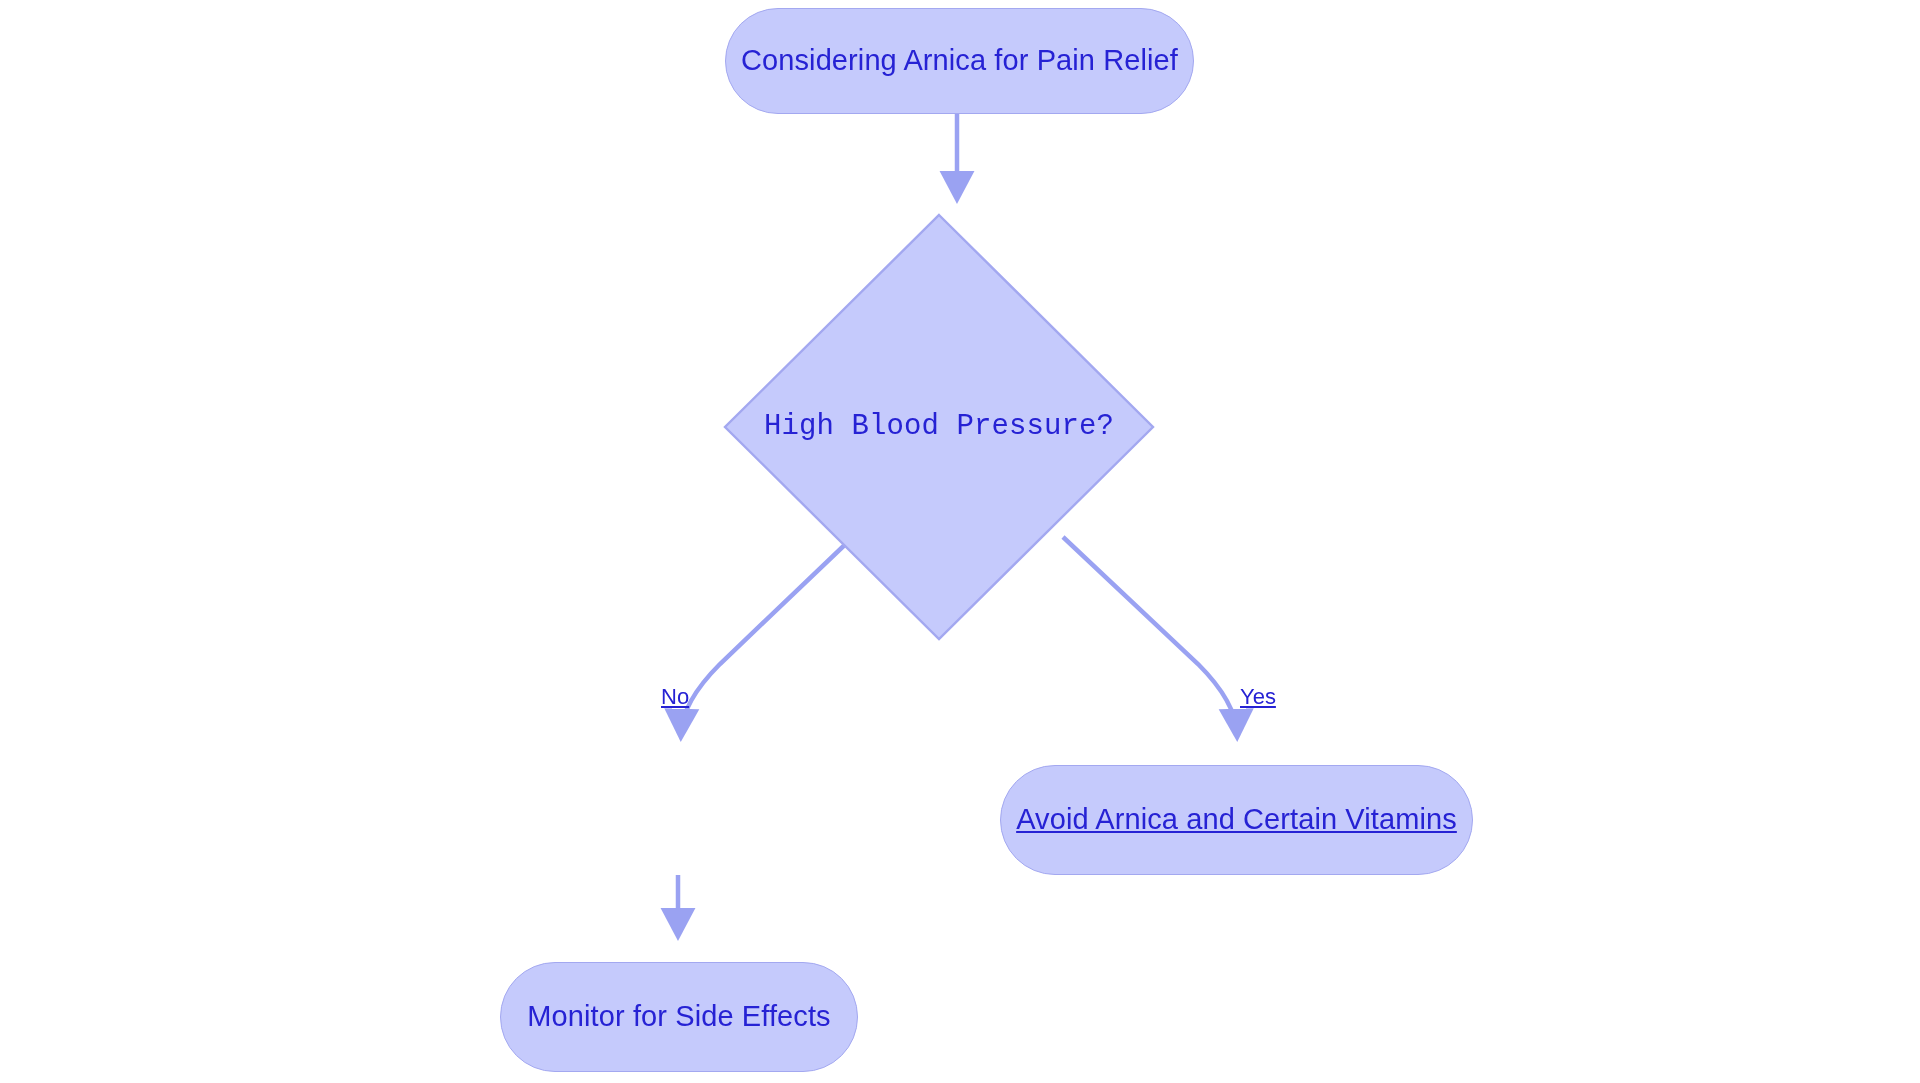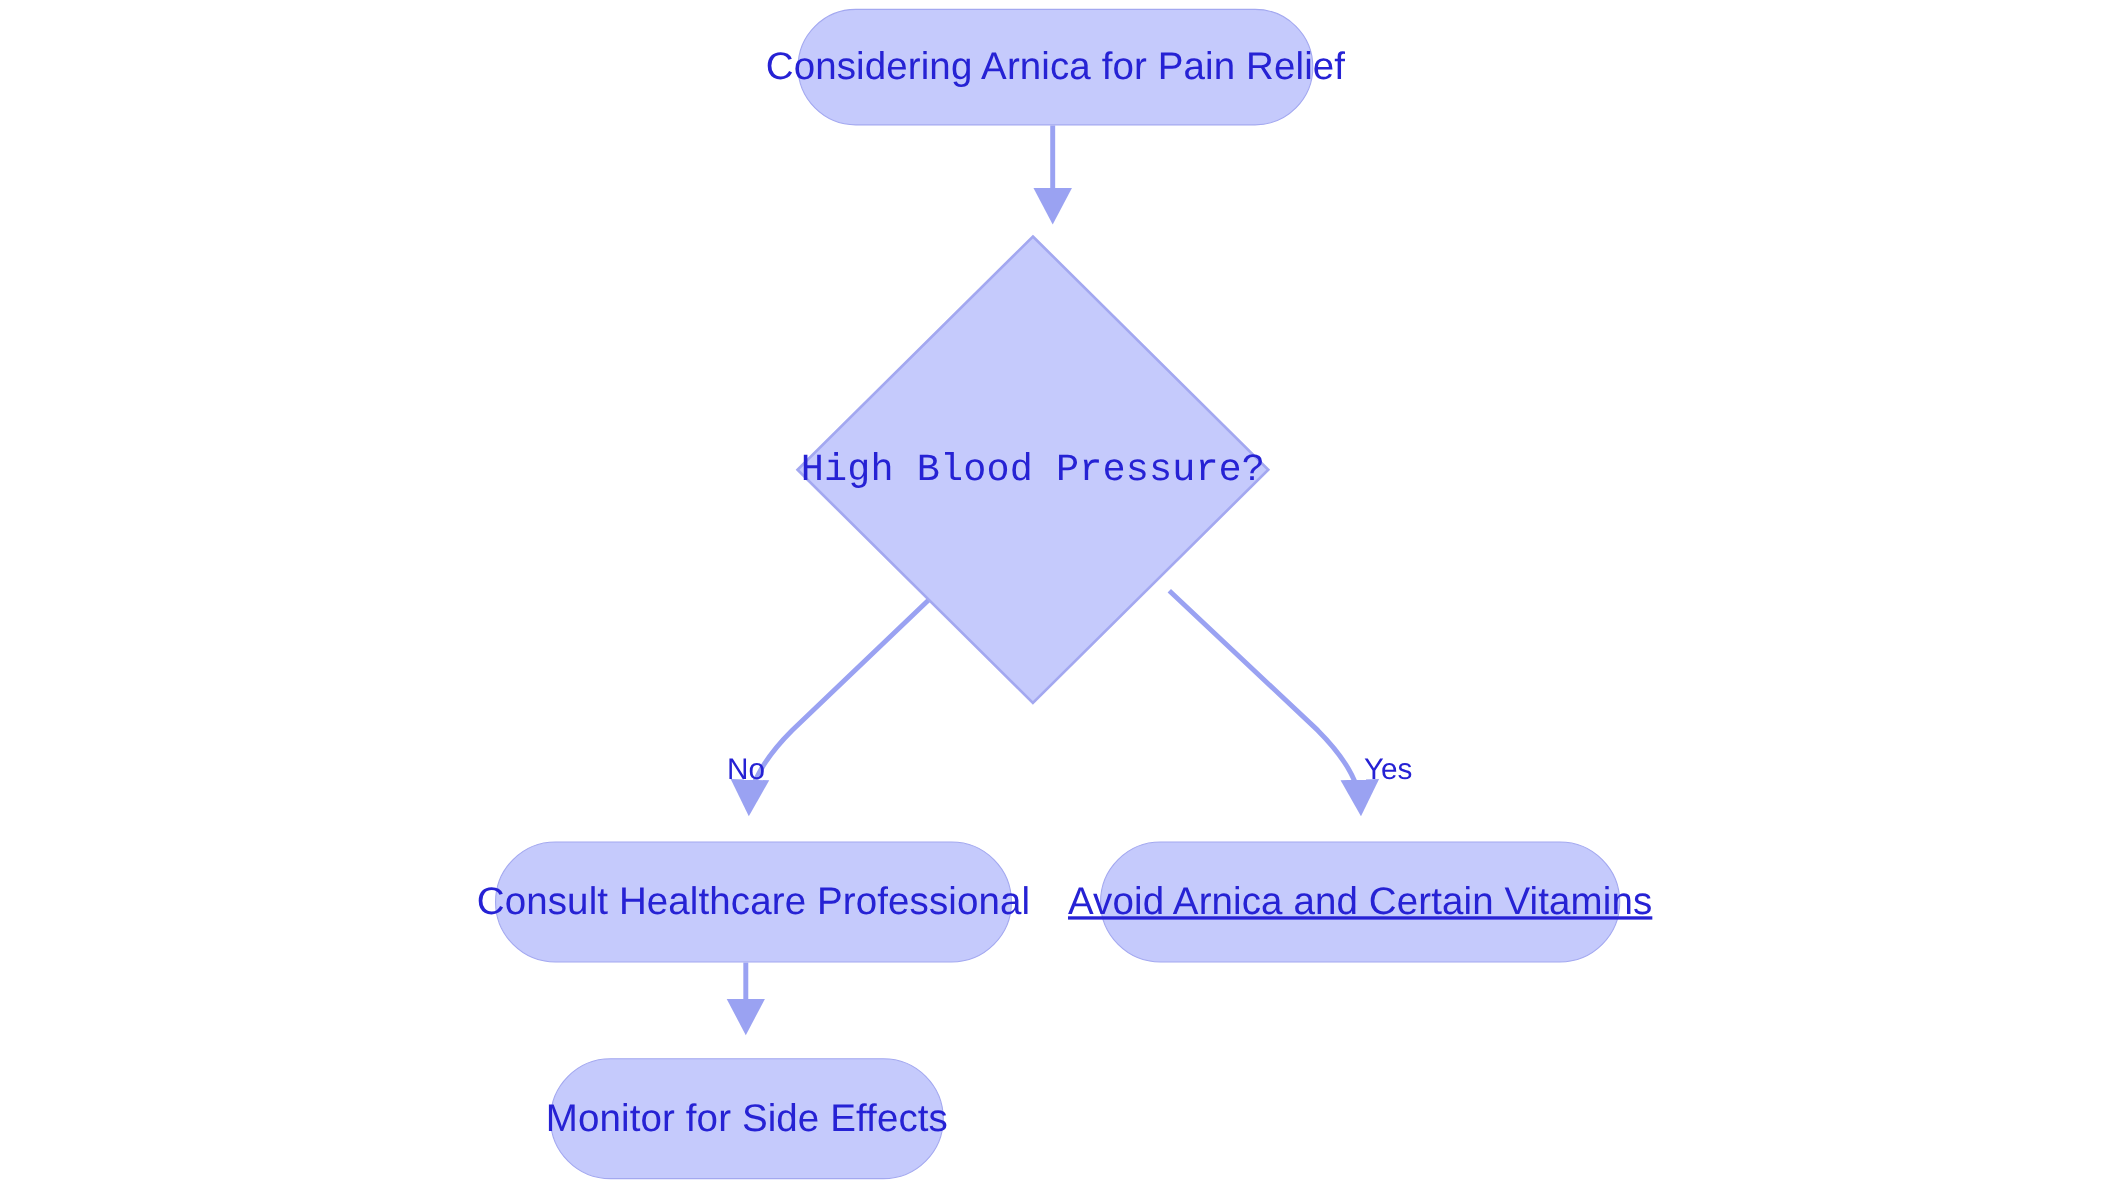--- a/index.html
+++ b/index.html
@@ -26,21 +26,21 @@
     height: 1083px;
   }
   .node {
     position: absolute;
     box-sizing: border-box;
     display: flex;
     align-items: center;
     justify-content: center;
     text-align: center;
     color: #2622d4;
-    font-size: 35px;
+    font-size: 29px;
     line-height: 1.15;
     letter-spacing: 0.1px;
     white-space: nowrap;
   }
   .node.process {
     background: #c5cafc;
     border: 1.6px solid #a3a8f0;
     border-radius: 56px;
   }
   .node.decision {
@@ -54,24 +54,25 @@
     width: 100%;
     height: 100%;
   }
   .decision-label {
     position: relative;
     z-index: 2;
   }
   .edge-label {
     position: absolute;
     color: #2622d4;
-    font-size: 27px;
+    font-size: 22px;
     line-height: 1;
     white-space: nowrap;
     background: transparent;
+    text-decoration: underline;
   }
 
   
   #node-start   { left: 725px;  top: 8px;   width: 469px; height: 106px; }
   #node-decision{ left: 723px;  top: 213px; width: 432px; height: 428px; font-family: Liberation Mono, monospace; }
   #node-consult { left: 450px;  top: 765px; width: 470px; height: 110px; }
   #node-avoid   { left: 1000px; top: 765px; width: 473px; height: 110px; text-decoration: underline; }
   #node-monitor { left: 500px;  top: 962px; width: 358px; height: 110px; }
 
   
@@ -103,23 +104,20 @@
     <span>Considering Arnica for Pain Relief</span>
   </div>
 
   <div class="node decision" id="node-decision">
     <svg class="diamond-shape" viewBox="0 0 432 428" preserveAspectRatio="none" xmlns="http://www.w3.org/2000/svg">
       <polygon points="216,2 430,214 216,426 2,214" fill="#c5cafc" stroke="#a3a8f0" stroke-width="2.4"></polygon>
     </svg>
     <span class="decision-label">High Blood Pressure?</span>
   </div>
 
-  <div class="node process" id="node-consult">
-    <span>Consult Healthcare Professional</span>
-  </div>
 
   <div class="node process" id="node-avoid">
     <span>Avoid Arnica and Certain Vitamins</span>
   </div>
 
   <div class="node process" id="node-monitor">
     <span>Monitor for Side Effects</span>
   </div>
 
   <div class="edge-label" id="label-no">No</div>

